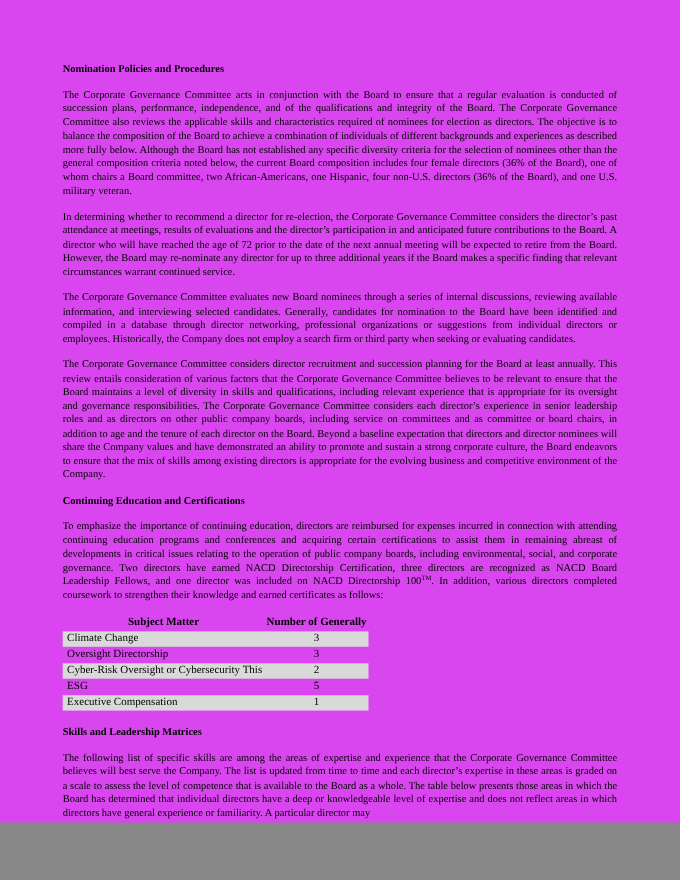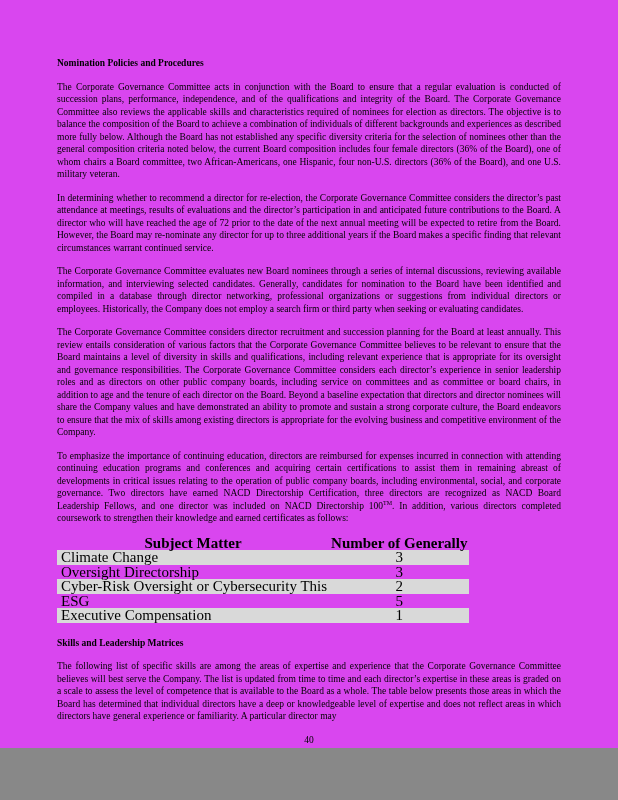--- a/index.html
+++ b/index.html
@@ -29,21 +29,21 @@
   }
   sup.tm {
     font-size: 6px;
     line-height: 0;
     vertical-align: super;
   }
   table.cert-table {
     border-collapse: collapse;
     width: 274px;
     margin: 3px 0 14px 0;
-    font-size: 15px;
+    font-size: 10px;
     line-height: 12.5px;
   }
   table.cert-table th {
     font-weight: bold;
     text-align: center;
     padding: 1px 2px;
     white-space: nowrap;
   }
   table.cert-table th.col-subject { width: 178px; }
   table.cert-table th.col-count { width: 96px; }
@@ -65,20 +65,21 @@
   <div class="doc-heading">Nomination Policies and Procedures</div>
 
   <p class="doc-para">The Corporate Governance Committee acts in conjunction with the Board to ensure that a regular evaluation is conducted of succession plans, performance, independence, and of the qualifications and integrity of the Board. The Corporate Governance Committee also reviews the applicable skills and characteristics required of nominees for election as directors. The objective is to balance the composition of the Board to achieve a combination of individuals of different backgrounds and experiences as described more fully below. Although the Board has not established any specific diversity criteria for the selection of nominees other than the general composition criteria noted below, the current Board composition includes four female directors (36% of the Board), one of whom chairs a Board committee, two African-Americans, one Hispanic, four non-U.S. directors (36% of the Board), and one U.S. military veteran.</p>
 
   <p class="doc-para">In determining whether to recommend a director for re-election, the Corporate Governance Committee considers the director’s past attendance at meetings, results of evaluations and the director’s participation in and anticipated future contributions to the Board. A director who will have reached the age of 72 prior to the date of the next annual meeting will be expected to retire from the Board. However, the Board may re-nominate any director for up to three additional years if the Board makes a specific finding that relevant circumstances warrant continued service.</p>
 
   <p class="doc-para">The Corporate Governance Committee evaluates new Board nominees through a series of internal discussions, reviewing available information, and interviewing selected candidates. Generally, candidates for nomination to the Board have been identified and compiled in a database through director networking, professional organizations or suggestions from individual directors or employees. Historically, the Company does not employ a search firm or third party when seeking or evaluating candidates.</p>
 
   <p class="doc-para">The Corporate Governance Committee considers director recruitment and succession planning for the Board at least annually. This review entails consideration of various factors that the Corporate Governance Committee believes to be relevant to ensure that the Board maintains a level of diversity in skills and qualifications, including relevant experience that is appropriate for its oversight and governance responsibilities. The Corporate Governance Committee considers each director’s experience in senior leadership roles and as directors on other public company boards, including service on committees and as committee or board chairs, in addition to age and the tenure of each director on the Board. Beyond a baseline expectation that directors and director nominees will share the Company values and have demonstrated an ability to promote and sustain a strong corporate culture, the Board endeavors to ensure that the mix of skills among existing directors is appropriate for the evolving business and competitive environment of the Company.</p>
 
+  <div class="doc-heading spaced">Continuing Education and Certifications</div>
 
   <p class="doc-para"><span>To emphasize the importance of continuing education, directors are reimbursed for expenses incurred in connection with attending continuing education programs and conferences and acquiring certain certifications to assist them in remaining abreast of developments in critical issues relating to the operation of public company boards, including environmental, social, and corporate governance. Two directors have earned NACD Directorship Certification, three directors are recognized as NACD Board Leadership Fellows, and one director was included on NACD Directorship 100</span><sup class="tm">TM</sup><span>. In addition, various directors completed coursework to strengthen their knowledge and earned certificates as follows:</span></p>
 
   <table class="cert-table">
     <thead>
       <tr>
         <th class="col-subject">Subject Matter</th>
         <th class="col-count">Number of Generally</th>
       </tr>
     </thead>

